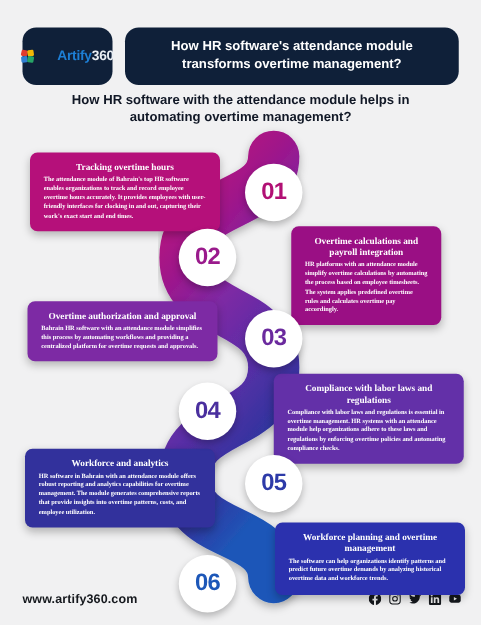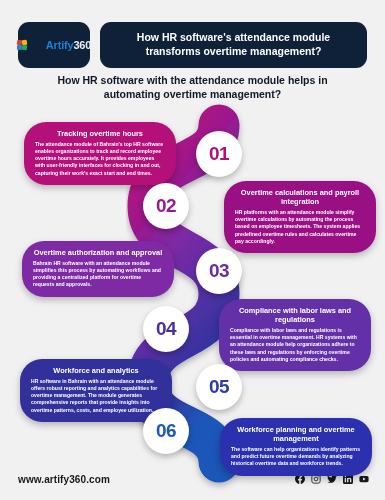--- a/index.html
+++ b/index.html
@@ -113,47 +113,48 @@
     font-weight: bold;
     letter-spacing: -.5px;
     box-shadow: 0 3px 6px rgba(0,0,0,.25);
     z-index: 6;
   }
   .b1 { top: 131px; left: 196px; color: #b11074; }
   .b2 { top: 183px; left: 143px; color: #9a1a8c; }
   .b3 { top: 248px; left: 196px; color: #6b2a9e; }
   .b4 { top: 306px; left: 143px; color: #4a2f9e; }
   .b5 { top: 364px; left: 196px; color: #2d3aa8; }
-  .b6 { top: 408px; left: 143px; color: #1d57b8; }
+  .b6 { top: 444px; left: 143px; color: #1d57b8; }
 
   
   .pill {
     position: absolute;
-    border-radius: 22px;
+    border-radius: 6px;
     padding: 7px 11px 8px;
     color: #ffffff;
     box-shadow: 0 3px 7px rgba(0,0,0,.26);
     z-index: 4;
+    font-family: Liberation Serif, serif;
   }
   .pill h2 {
     font-size: 7.4px;
     font-weight: bold;
     text-align: center;
     line-height: 1.25;
     margin-bottom: 2.5px;
   }
   .pill p {
     font-size: 5.1px;
     font-weight: bold;
     line-height: 1.42;
     text-align: left;
   }
 
   .p1 { top: 122px; left: 24px;  width: 152px; background: #b5107a; }
-  .p2 { top: 181px; left: 224px; width: 152px; background: #9a0f84; }
+  .p2 { top: 181px; left: 233px; width: 120px; background: #9a0f84; }
   .p3 { top: 241px; left: 22px;  width: 152px; background: #7d2aa4; }
   .p4 { top: 299px; left: 219px; width: 152px; background: #6330a8; }
   .p5 { top: 359px; left: 20px;  width: 152px; background: #32319c; }
   .p6 { top: 418px; left: 220px; width: 152px; background: #2b31ae; }
 
   
   .footer {
     position: absolute;
     left: 18px;
     right: 16px;

